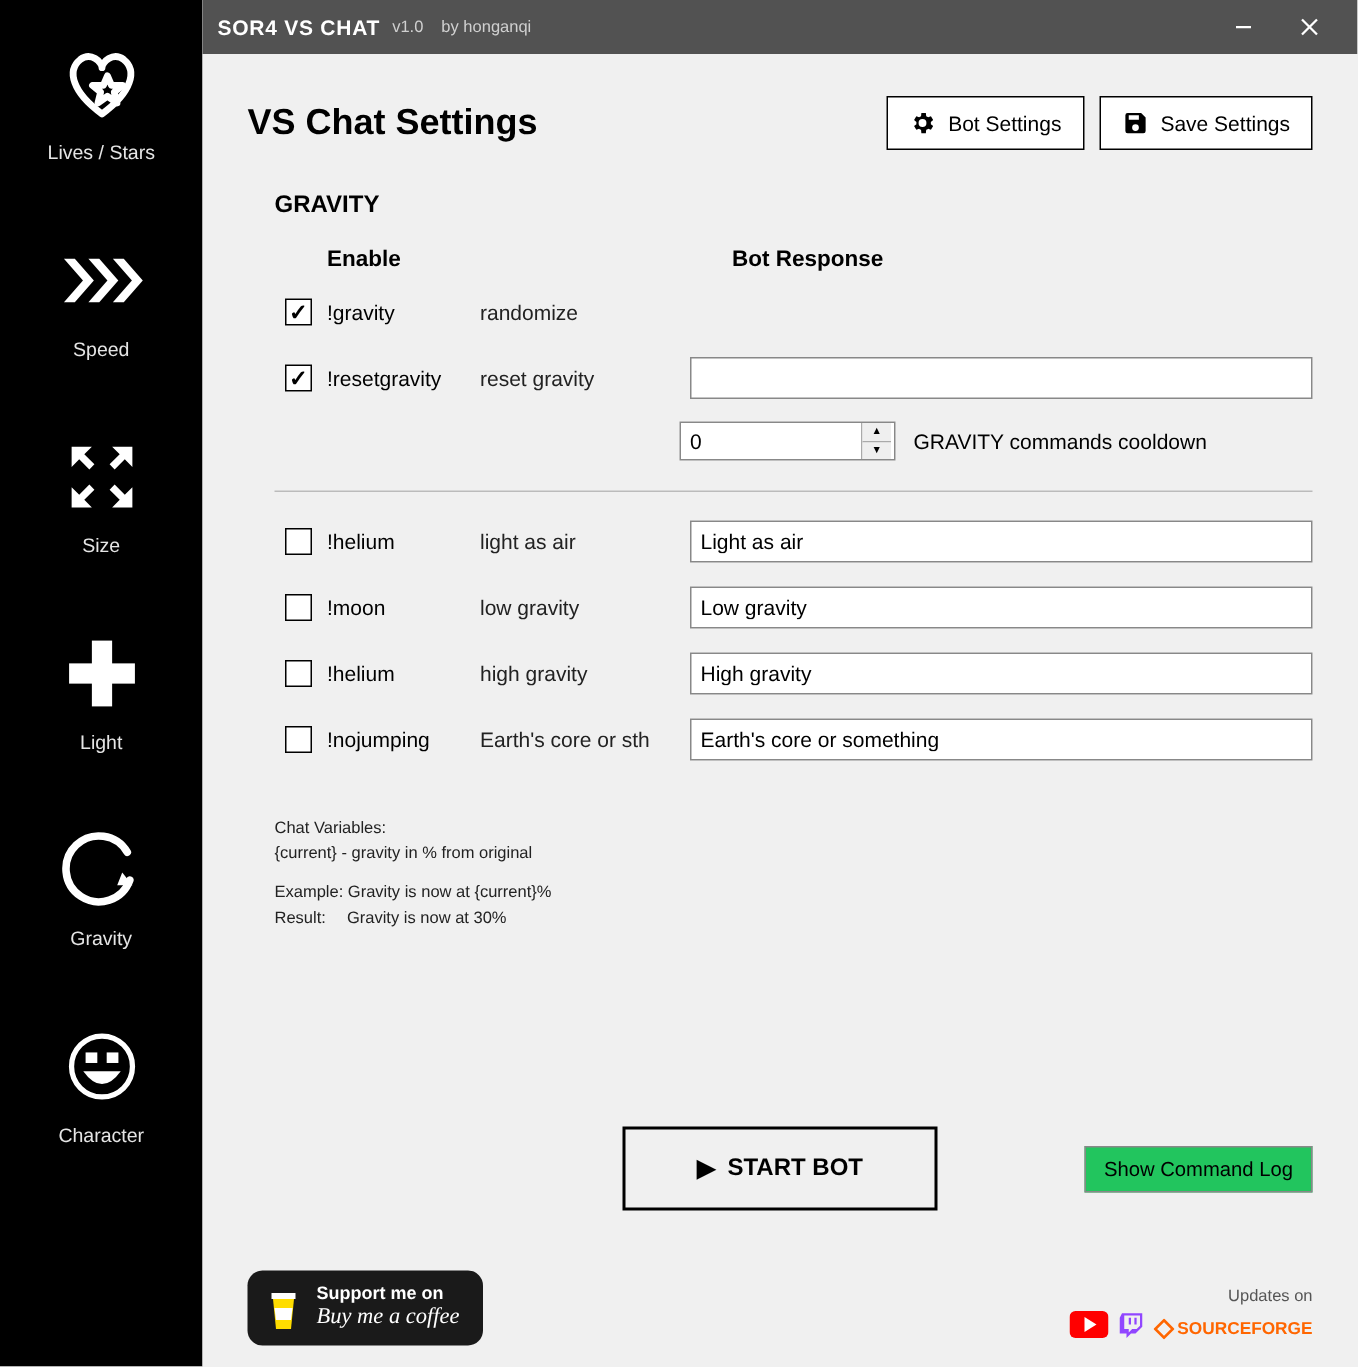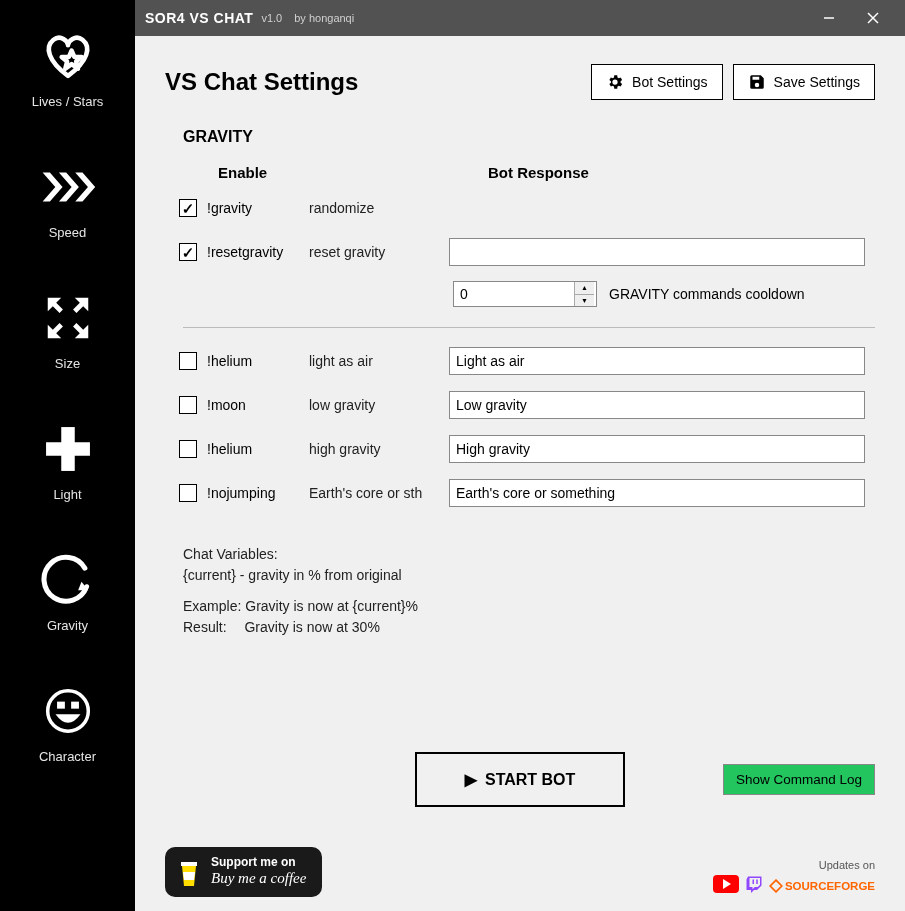--- a/index.html
+++ b/index.html
@@ -104,21 +104,21 @@
   .cols-header {
     display: flex;
     margin-left: 18px;
     margin-bottom: 12px;
   }
   .col-enable { width: 270px; font-weight: 700; font-size: 15px; margin-left: 35px; }
   .col-response { font-weight: 700; font-size: 15px; }
   .row {
     display: flex;
     align-items: center;
-    margin-left: 14px;
+    margin-left: 25px;
     margin-bottom: 14px;
     min-height: 30px;
   }
   .row .check-group {
     display: flex;
     align-items: center;
     width: 130px;
   }
   .row .desc {
     width: 140px;
@@ -191,21 +191,21 @@
   }
   .spinner-btn:first-child { border-bottom: 1px solid #aaa; }
   .cooldown-label { font-size: 14px; }
   .divider {
     border: none;
     border-top: 1px solid #bbb;
     margin: 6px 0 18px 18px;
   }
   .vars-block {
     margin: 22px 0 0 18px;
-    font-size: 14px;
+    font-size: 11px;
     color: #222;
     line-height: 1.5;
   }
   .bottom-area {
     margin-top: auto;
     position: relative;
   }
   .start-row {
     display: flex;
     align-items: center;

